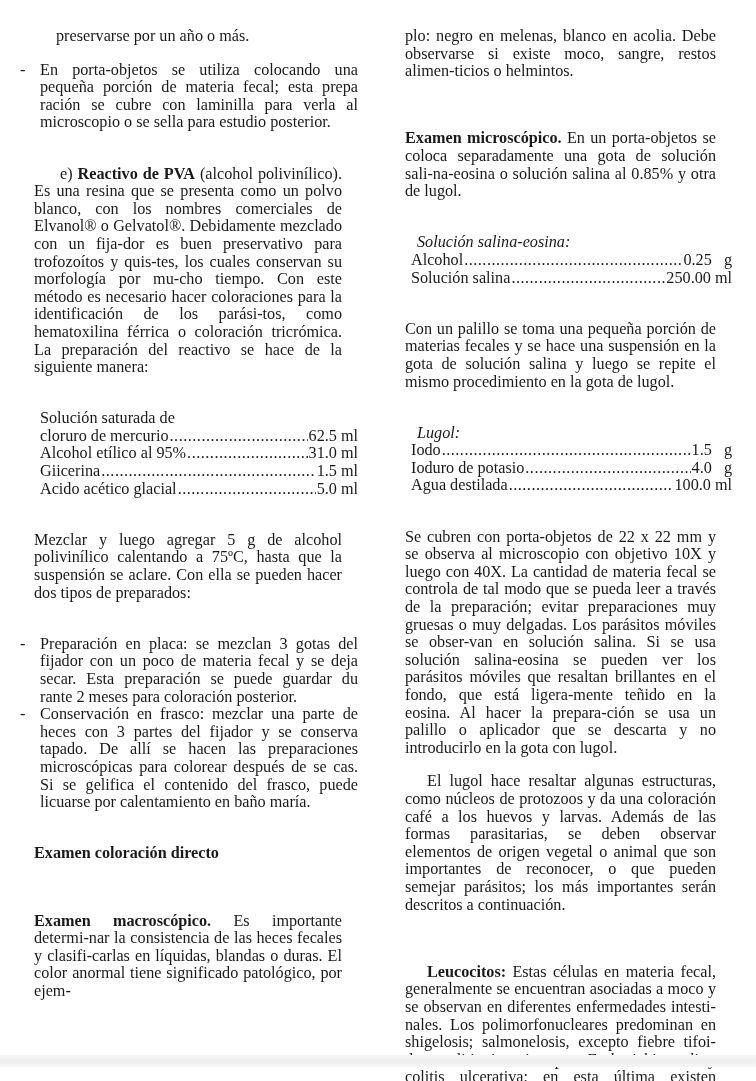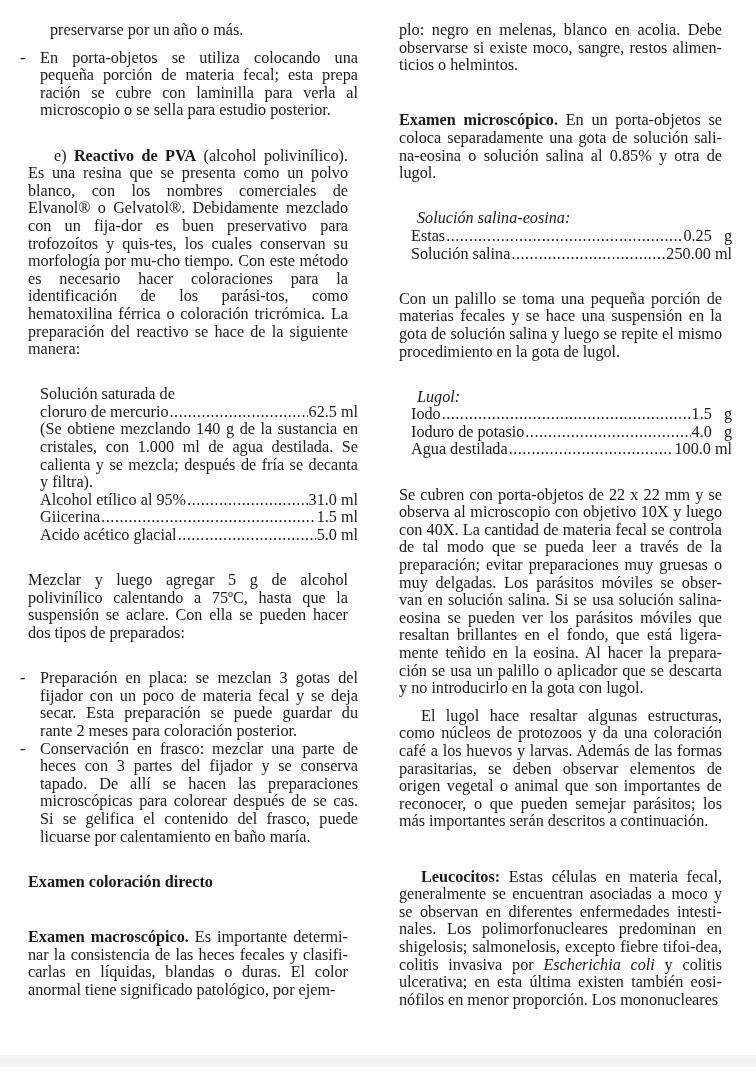--- a/index.html
+++ b/index.html
@@ -7,21 +7,21 @@
       width: 756px; height: 1081px; position: relative; overflow: hidden;
       font-family: "Liberation Serif", "DejaVu Serif", serif;
       color: #1a1a1a;
       font-size: 16.2px;
       line-height: 17.6px;
     }
     .page { position: absolute; left: 0; top: 0; width: 756px; height: 1048px; background: #fff; }
     .col { position: absolute; top: 12px; }
     .col-left { left: 18px; width: 340px; }
     .col-right { left: 389px; width: 343px; }
-    p { margin: 10px; text-align: justify; }
+    p { margin: 16px; text-align: justify; }
     .gap { height: 17.6px; }
     .indent { text-indent: 22px; }
     .indent-l { padding-left: 22px; }
     .bullet { position: relative; padding-left: 22px; text-align: justify; }
     .bullet .dash { position: absolute; left: 2px; top: 0; }
     b { font-weight: bold; }
     i { font-style: italic; }
     .recipe { padding-left: 22px; }
     .recipe-r { padding-left: 22px; }
     .row { display: flex; align-items: baseline; white-space: nowrap; }
@@ -60,21 +60,20 @@
     </p>
     <div class="gap"></div>
 
     <div class="recipe">
       <div>Solución saturada de</div>
       <div class="row">
         <span class="name">cloruro de mercurio</span>
         <span class="dots"></span>
         <span class="val">62.5 ml</span>
       </div>
-      <div class="note">(Se obtiene mezclando 140 g de la sustancia en cristales, con 1.000 ml de agua destilada. Se calienta y se mezcla; después de fría se decanta y filtra).</div>
       <div class="row">
         <span class="name">Alcohol etílico al 95%</span>
         <span class="dots"></span>
         <span class="val">31.0 ml</span>
       </div>
       <div class="row">
         <span class="name">Giicerina</span>
         <span class="dots"></span>
         <span class="val">1.5 ml</span>
       </div>
@@ -115,21 +114,21 @@
     <p>
       <b>Examen microscópico.</b>
       <span>En un porta-objetos se coloca separadamente una gota de solución sali-na-eosina o solución salina al 0.85% y otra de lugol.</span>
     </p>
     <div class="gap"></div>
 
     <div>
       <div class="recipe-title">Solución salina-eosina:</div>
       <div class="recipe-r">
         <div class="row">
-          <span class="name">Estas</span>
+          <span class="name">Alcohol</span>
           <span class="dots"></span>
           <span class="val" style="white-space:pre">0.25   g</span>
         </div>
         <div class="row">
           <span class="name">Solución salina</span>
           <span class="dots"></span>
           <span class="val" style="white-space:pre">250.00 ml</span>
         </div>
       </div>
     </div>

